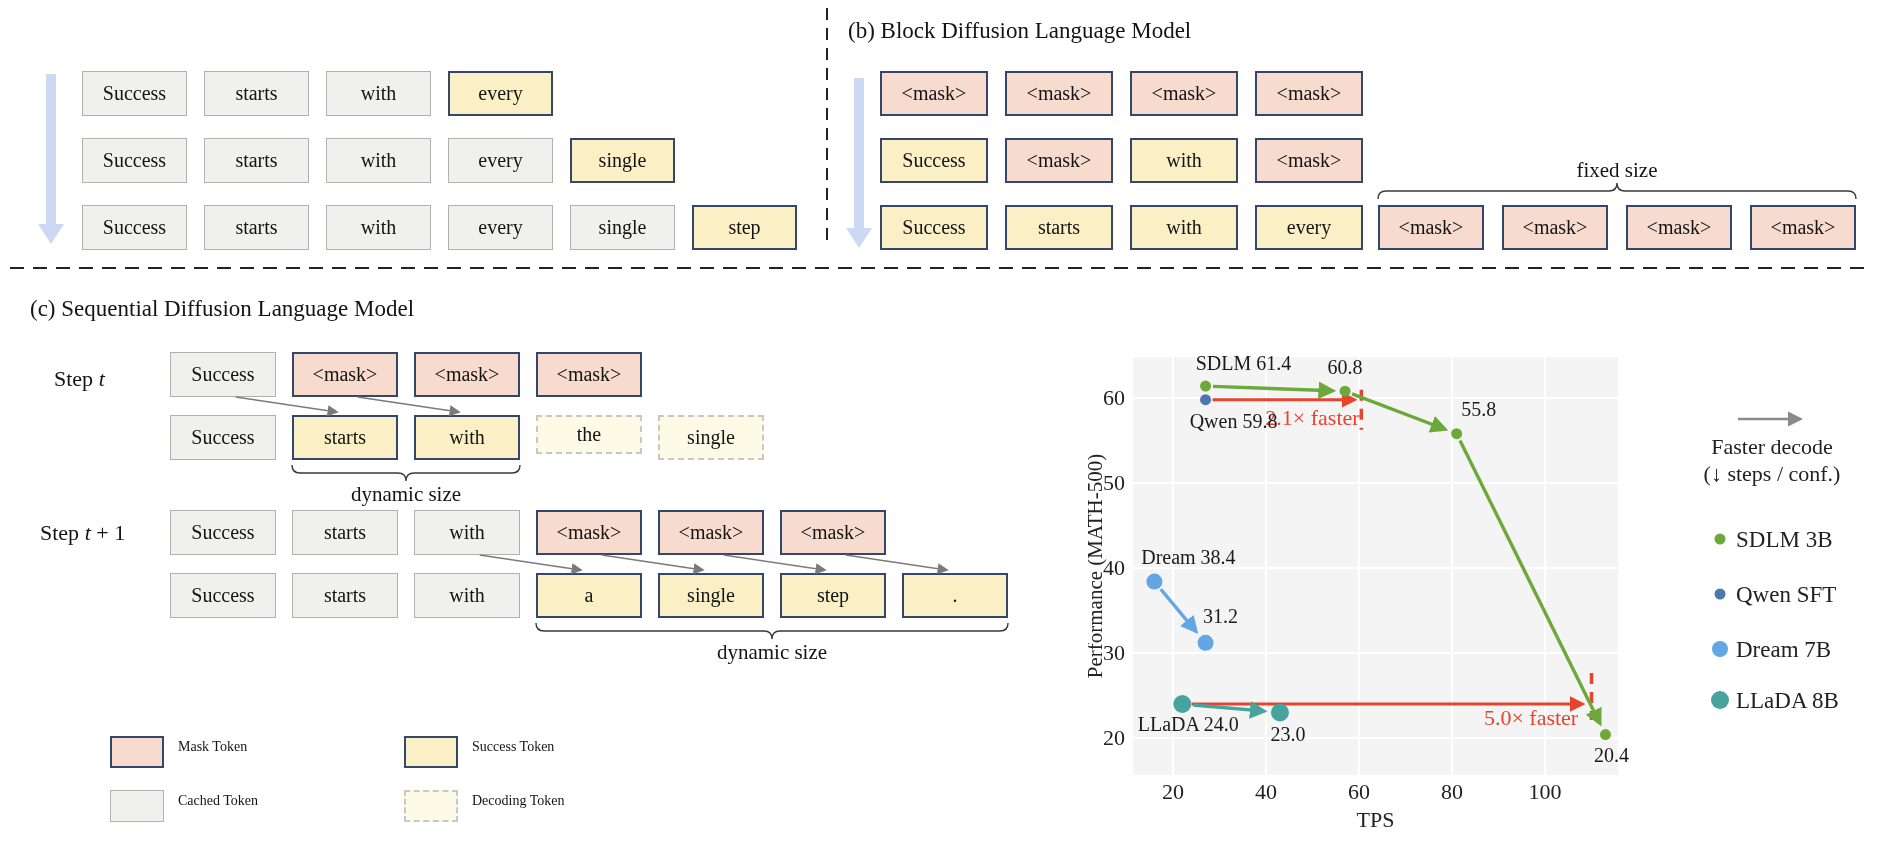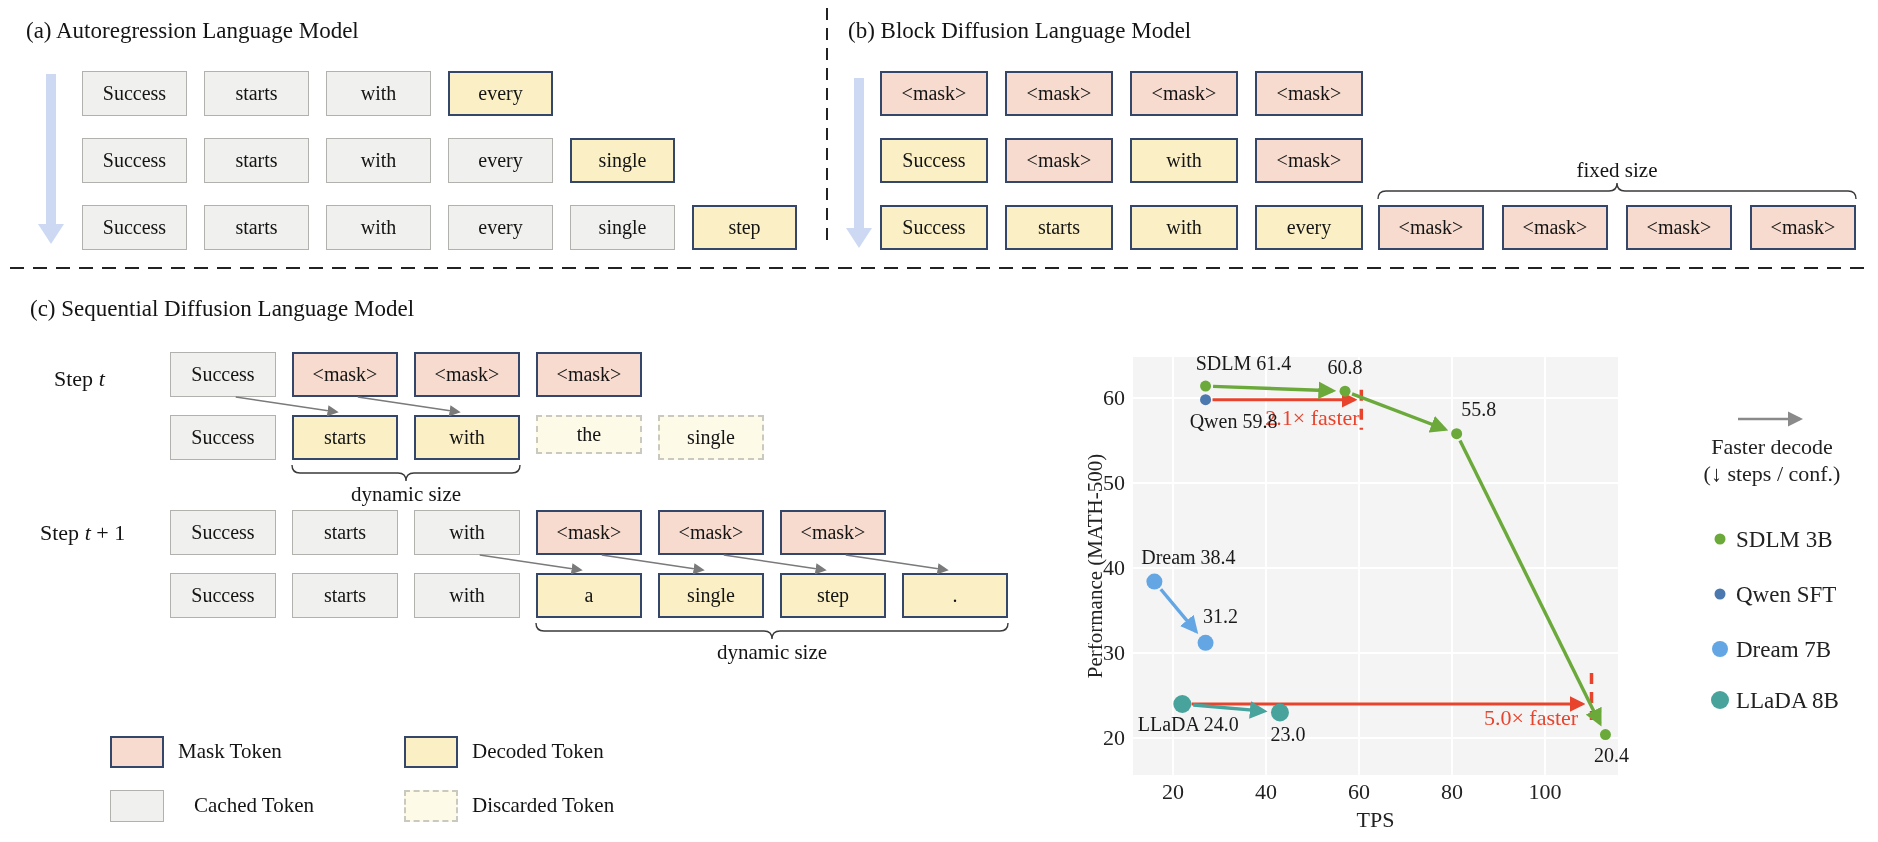--- a/index.html
+++ b/index.html
@@ -12,30 +12,29 @@
          font-size:20px;box-sizing:border-box;z-index:2;background:#fff;}
   .token.mask{background:var(--mask-fill);border:2px solid var(--token-border);}
   .token.decoded{background:var(--decoded-fill);border:2px solid var(--token-border);}
   .token.cached{background:var(--cached-fill);border:1.5px solid var(--cached-border);}
   .token.discarded{background:var(--discarded-fill);border:2px dashed var(--discarded-border);}
   .flowarrow{position:absolute;width:26px;z-index:1;}
   .flowarrow .shaft{position:absolute;left:8px;top:0;width:10px;background:var(--flow-arrow);}
   .flowarrow .head{position:absolute;left:0;width:0;height:0;
                    border-left:13px solid transparent;border-right:13px solid transparent;
                    border-top:20px solid var(--flow-arrow);}
-  .llabel{position:absolute;font-size:21px;white-space:nowrap;z-index:2;text-align:center;}
+  .llabel{position:absolute;font-size:14px;white-space:nowrap;z-index:2;text-align:center;}
   .overlay{position:absolute;left:0;top:0;z-index:4;pointer-events:none;}
   .chart{position:absolute;left:1088px;top:282px;z-index:1;}
 </style>
 </head>
 <body>
 
 <div class="fig">
 
-  <div class="ptitle" style="left:26px;top:18px">(a) Autoregression Language Model</div>
   <div class="ptitle" style="left:848px;top:18px">(b) Block Diffusion Language Model</div>
   <div class="ptitle" style="left:30px;top:296px">(c) Sequential Diffusion Language Model</div>
 
   <div class="steplabel" style="left:54px;top:366px">
     <span>Step </span><i>t</i><span></span>
   </div>
   <div class="steplabel" style="left:40px;top:520px">
     <span>Step </span><i>t</i><span> + 1</span>
   </div>
 
@@ -311,18 +310,18 @@
     </div>
     <div class="token decoded" style="left: 780px; top: 573px; width: 106px; height: 45px;">
       <span>step</span>
     </div>
     <div class="token decoded" style="left: 902px; top: 573px; width: 106px; height: 45px;">
       <span>.</span>
     </div>
     <div class="token mask" style="left: 110px; top: 736px; width: 54px; height: 32px;"></div>
     <div class="llabel" style="left: 178px; top: 739px;">Mask Token</div>
     <div class="token decoded" style="left: 404px; top: 736px; width: 54px; height: 32px;"></div>
-    <div class="llabel" style="left: 472px; top: 739px;">Decoded Token</div>
+    <div class="llabel" style="left: 472px; top: 739px;">Success Token</div>
     <div class="token cached" style="left: 110px; top: 790px; width: 54px; height: 32px;"></div>
-    <div class="llabel" style="left: 194px; top: 793px;">Cached Token</div>
+    <div class="llabel" style="left: 178px; top: 793px;">Cached Token</div>
     <div class="token discarded" style="left: 404px; top: 790px; width: 54px; height: 32px;"></div>
-    <div class="llabel" style="left: 472px; top: 793px;">Discarded Token</div>
+    <div class="llabel" style="left: 472px; top: 793px;">Decoding Token</div>
   </div>
 
 </body></html>

